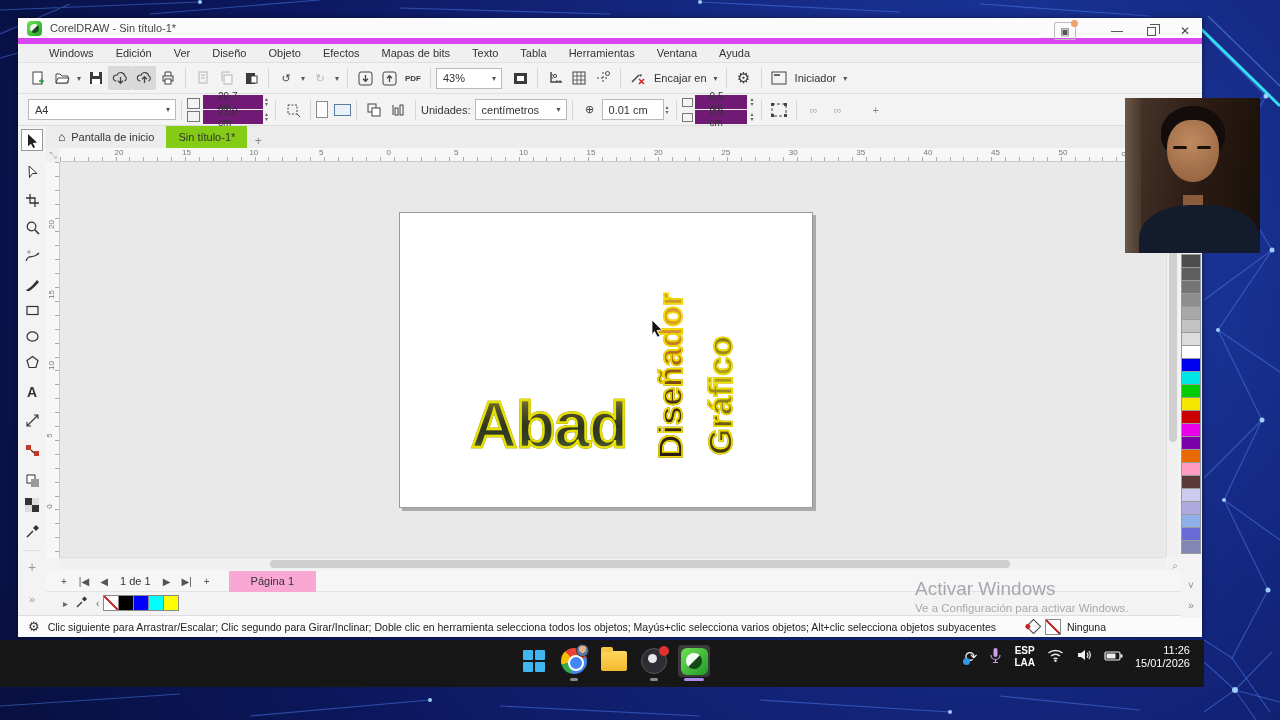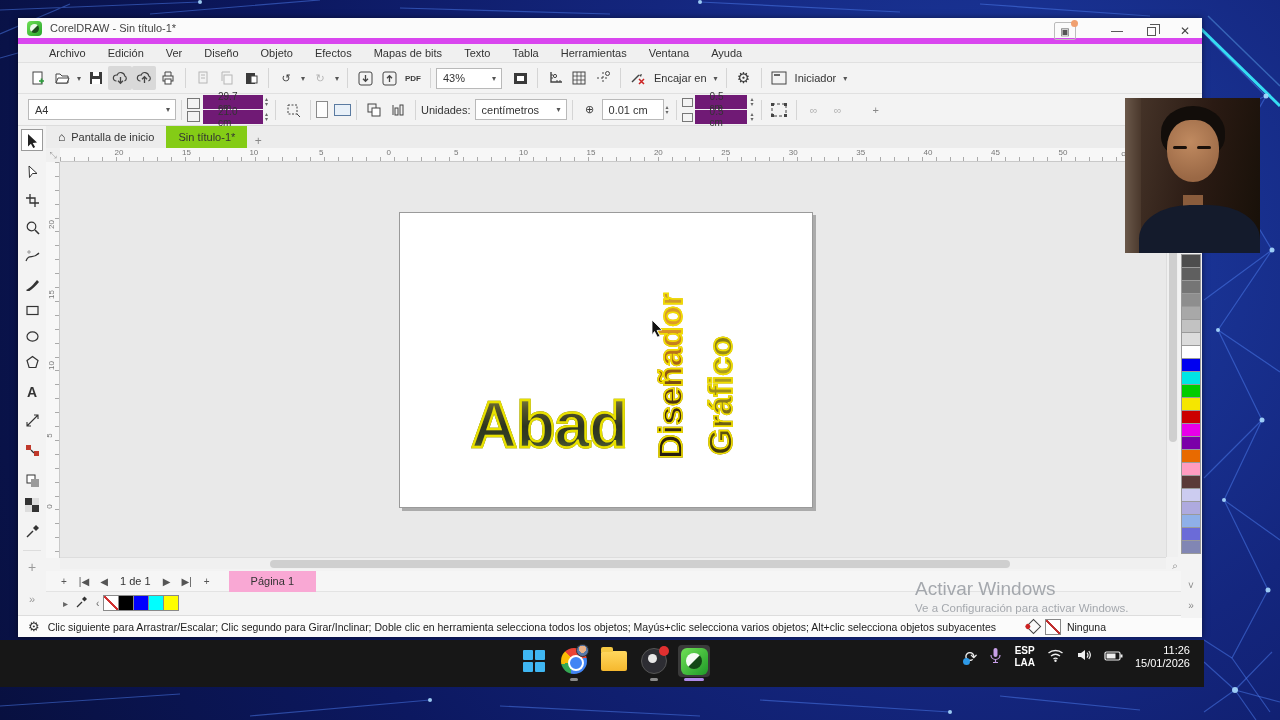--- a/index.html
+++ b/index.html
@@ -185,21 +185,21 @@
       <span class="account-btn">▣</span>
       <span class="win-btn">—</span>
       <span class="win-btn">
             <span class="restore-glyph"></span>
           </span>
       <span class="win-btn">✕</span>
     </div>
   </div>
 
   <div class="menubar">
-        <div class="menu-item">Archivo</div>
+        <div class="menu-item">Windows</div>
         <div class="menu-item">Edición</div>
         <div class="menu-item">Ver</div>
         <div class="menu-item">Diseño</div>
         <div class="menu-item">Objeto</div>
         <div class="menu-item">Efectos</div>
         <div class="menu-item">Mapas de bits</div>
         <div class="menu-item">Texto</div>
         <div class="menu-item">Tabla</div>
         <div class="menu-item">Herramientas</div>
         <div class="menu-item">Ventana</div>

